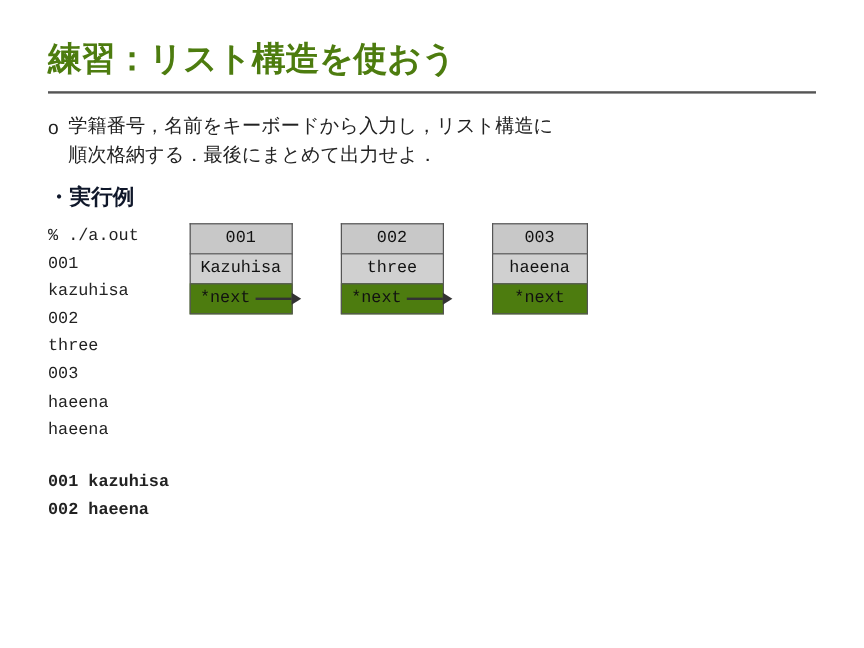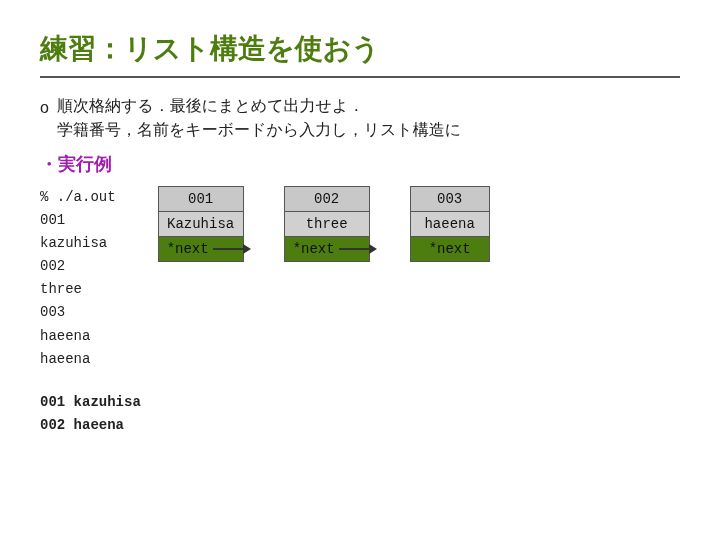--- a/index.html
+++ b/index.html
@@ -44,21 +44,21 @@
       font-size: 16px;
     }
 
     .sub-section {
       margin-top: 6px;
     }
 
     .sub-title {
       font-size: 18px;
       font-weight: bold;
-      color: #a21caf;
+      color: #0f172a;
       margin-bottom: 6px;
     }
 
     .example-layout {
       display: flex;
       align-items: flex-start;
       gap: 12px;
     }
 
     .terminal-text {
@@ -114,22 +114,22 @@
 <body>
 
 <div class="page">
 
   <div class="title">練習：リスト構造を使おう</div>
   <hr class="divider">
 
   <div class="bullet-item">
     <span class="bullet-icon">o</span>
     <div>
+      <div>学籍番号，名前をキーボードから入力し，リスト構造に</div>
       <div>順次格納する．最後にまとめて出力せよ．</div>
-      <div>学籍番号，名前をキーボードから入力し，リスト構造に</div>
     </div>
   </div>
 
   <div class="sub-section">
     <div class="sub-title">・実行例</div>
 
     <div class="example-layout">
 
       <div class="terminal-text">
         <div>% ./a.out</div>

